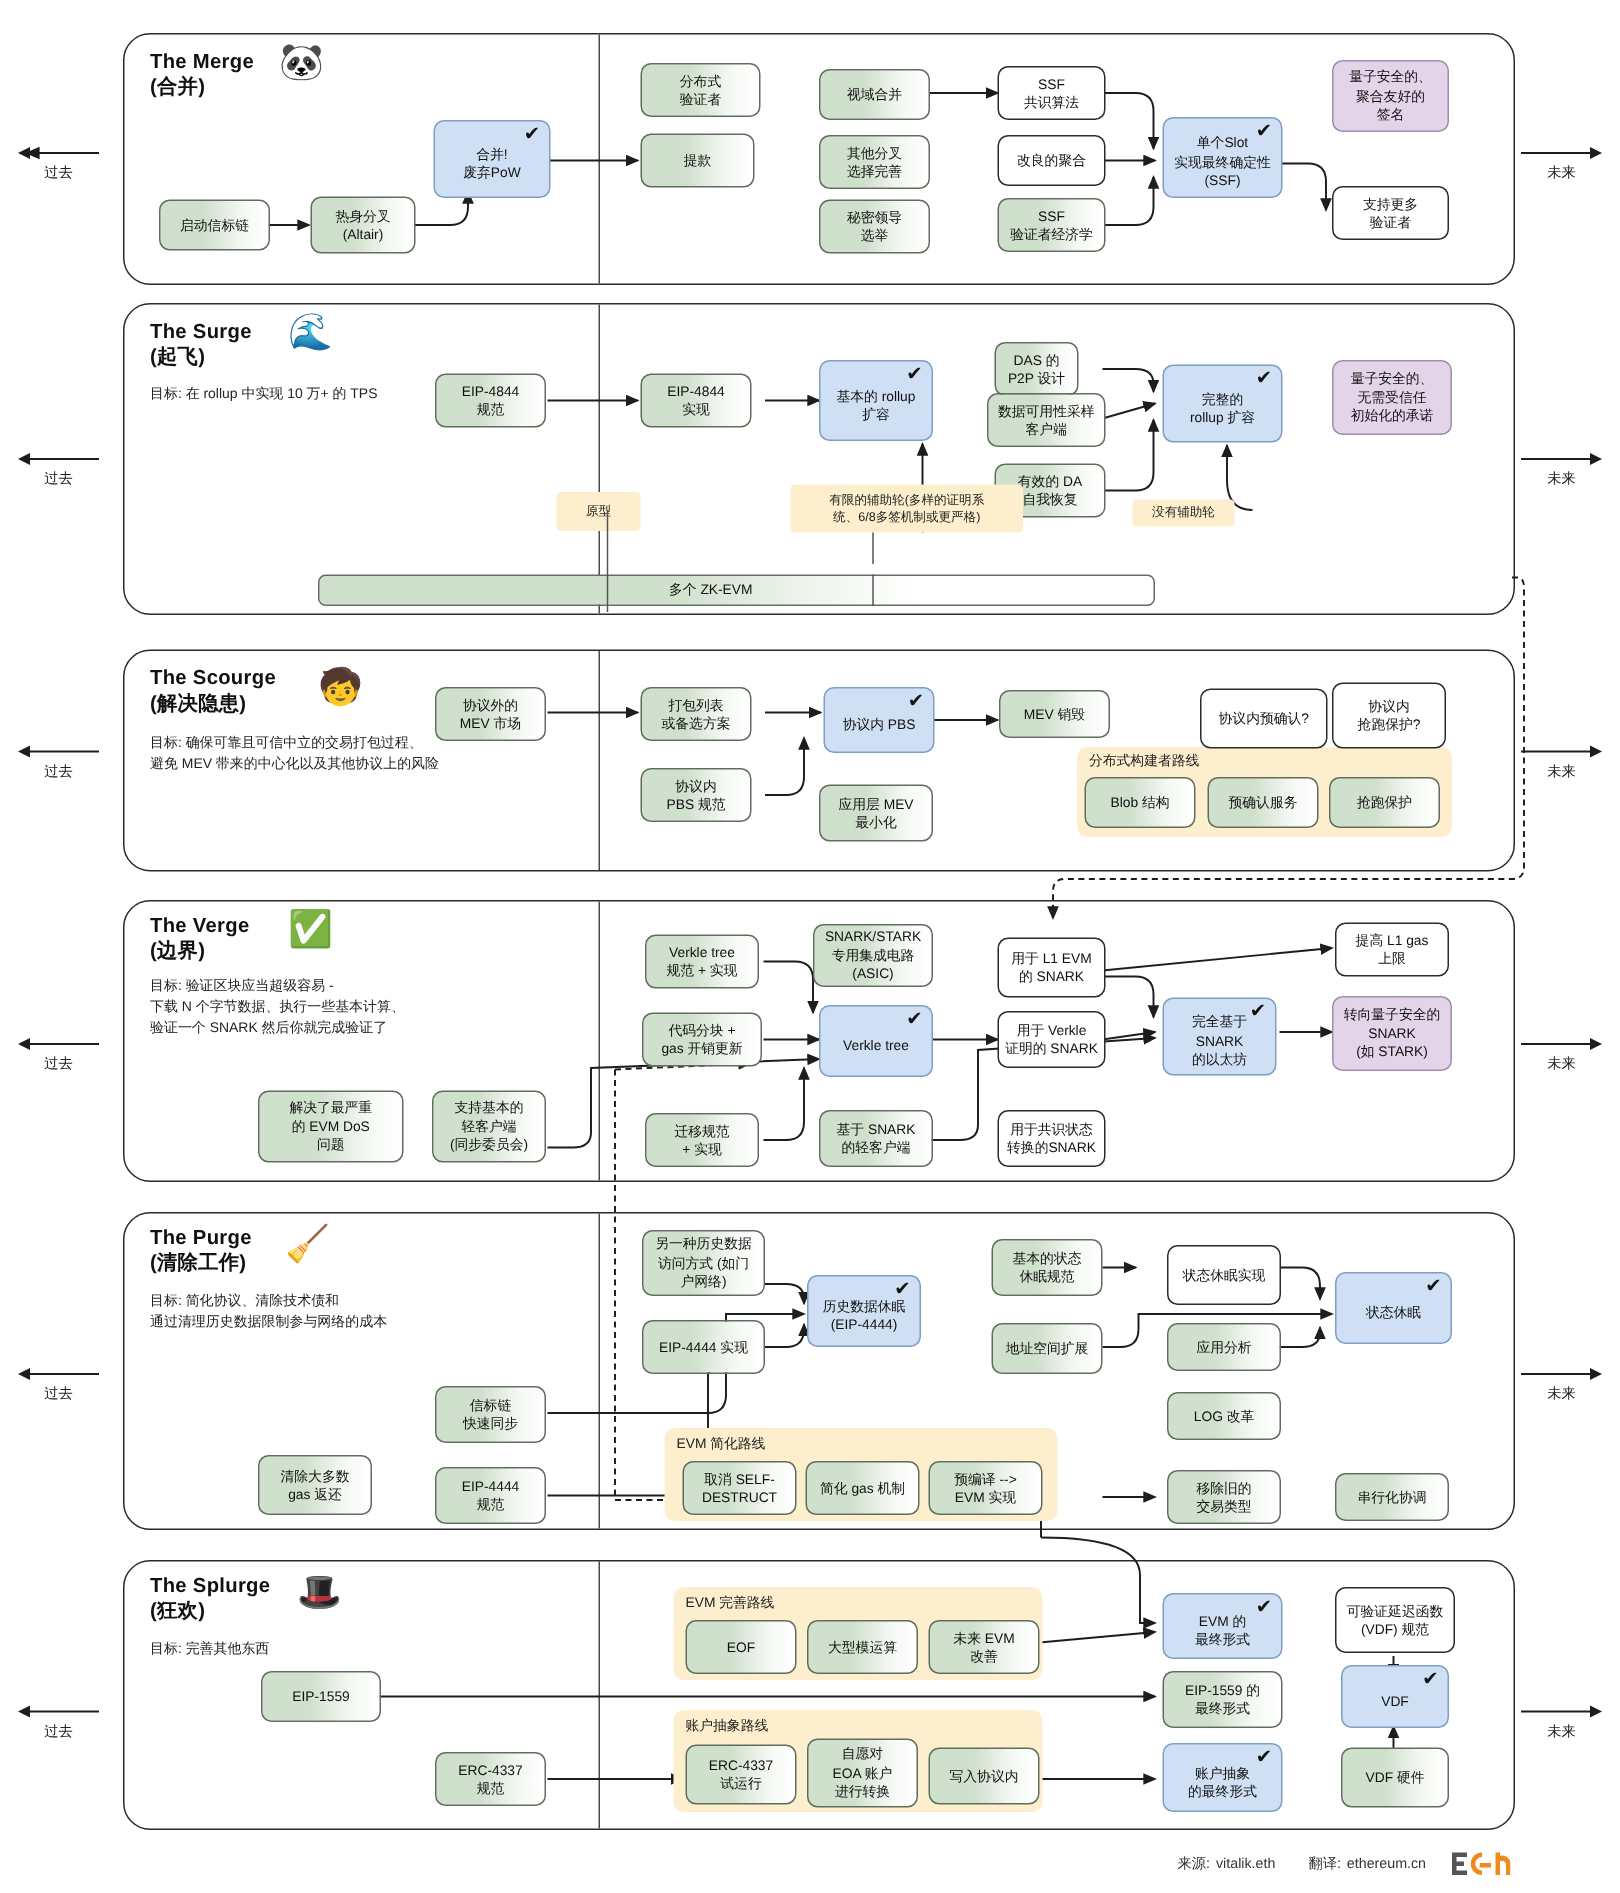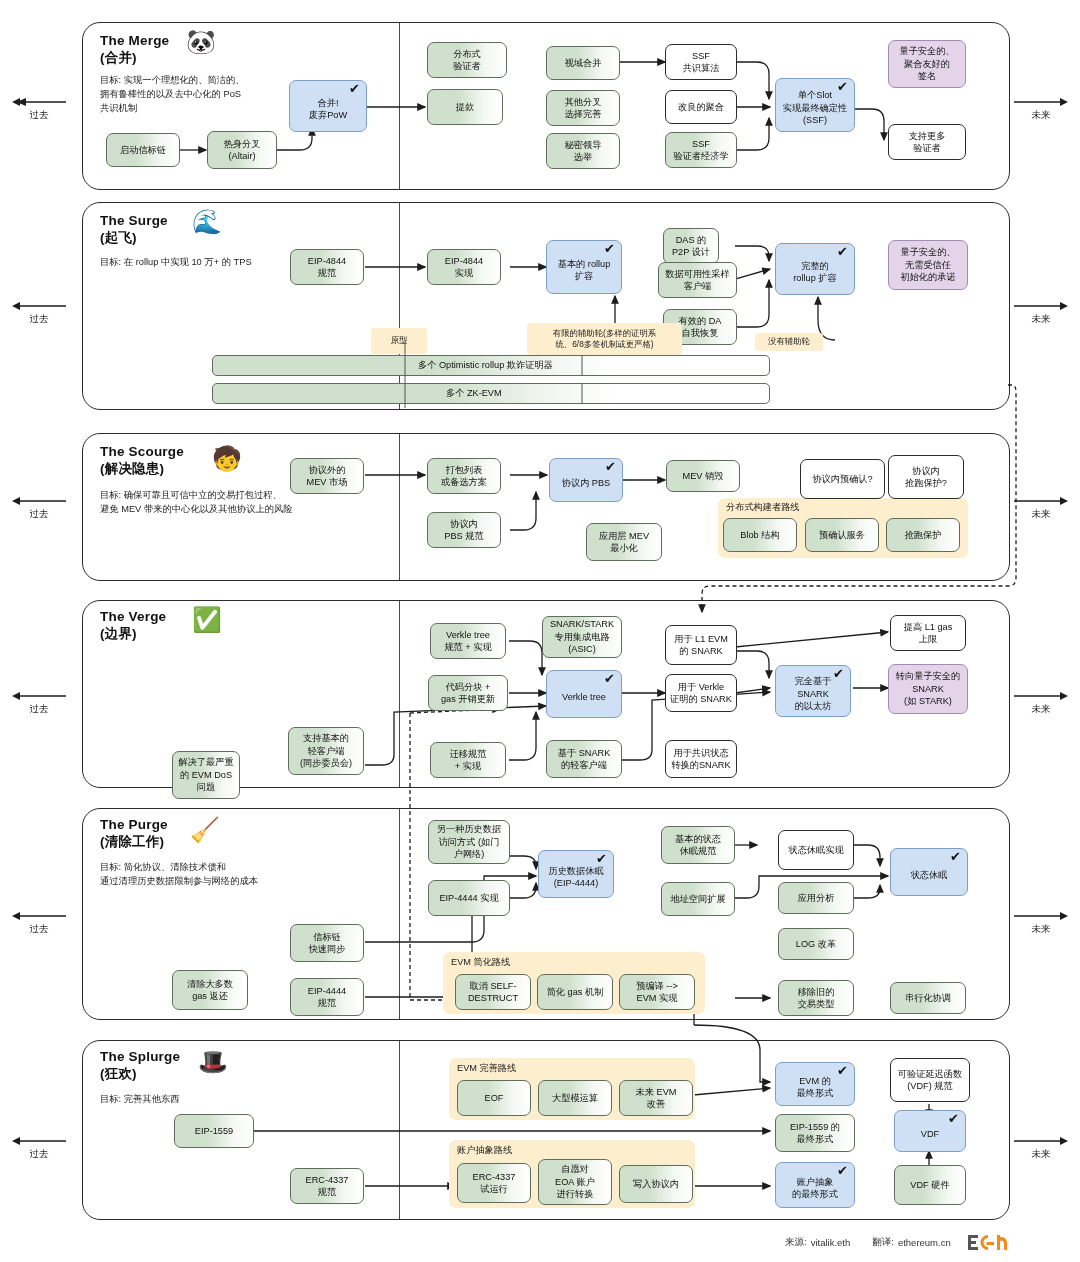--- a/index.html
+++ b/index.html
@@ -376,23 +376,20 @@
     </div>
     <div class="lbl">未来</div>
   </div>
 
   <div class="section" style="left:82px; top:22px; width:928px; height:168px;">
     <div class="divider" style="left:316px;"></div>
   </div>
   <div class="sec-title" style="left:100px; top:32px;">The Merge
 (合并)</div>
   <div class="sec-emoji" style="left:186px; top:30px;">🐼</div>
-  <div class="sec-goal" style="left:100px; top:73px; width:200px;">目标: 实现一个理想化的、简洁的、
-拥有鲁棒性的以及去中心化的 PoS
-共识机制</div>
 
   <div class="node green" style="left:106px; top:133px; width:74px; height:34px;"><span>启动信标链</span></div>
   <div class="node green" style="left:207px; top:131px; width:70px; height:38px;"><span>热身分叉
 (Altair)</span></div>
   <div class="node blue haschk" style="left:289px; top:80px; width:78px; height:52px;"><span class="chk">✔</span><span>合并!
 废弃PoW</span></div>
 
   <div class="node green" style="left:427px; top:42px; width:80px; height:36px;text-align:right;"><span>分布式
 验证者</span></div>
   <div class="node green" style="left:427px; top:89px; width:76px; height:36px;"><span>提款</span></div>
@@ -444,23 +441,20 @@
 rollup 扩容</span></div>
   <div class="node purple" style="left:888px; top:240px; width:80px; height:50px;"><span>量子安全的、
 无需受信任
 初始化的承诺</span></div>
 
   <div class="tagbox" style="left:371px; top:328px; width:56px; height:26px;"><span>原型</span></div>
   <div class="tagbox" style="left:527px; top:323px; width:155px; height:32px;"><span>有限的辅助轮(多样的证明系
 统、6/8多签机制或更严格)</span></div>
   <div class="tagbox" style="left:755px; top:333px; width:68px; height:18px;"><span>没有辅助轮</span></div>
 
-  <div class="longbar" style="left:212px; top:355px; width:558px; height:21px;">
-    <span style="left:205px;">多个 Optimistic rollup 欺诈证明器</span>
-  </div>
   <div class="longbar" style="left:212px; top:383px; width:558px; height:21px;">
     <span style="left:233px;">多个 ZK-EVM</span>
   </div>
 
   <svg class="wires" style="z-index:6;" viewBox="0 0 1080 1262">
     <line x1="405" y1="340" x2="405" y2="408" stroke="#555" stroke-width="1"></line>
     <line x1="582" y1="355" x2="582" y2="376" stroke="#555" stroke-width="1"></line>
     <line x1="582" y1="383" x2="582" y2="404" stroke="#555" stroke-width="1"></line>
   </svg>
 
@@ -473,42 +467,45 @@
   <div class="sec-goal" style="left:100px; top:488px; width:250px;">目标: 确保可靠且可信中立的交易打包过程、
 避免 MEV 带来的中心化以及其他协议上的风险</div>
 
   <div class="node green" style="left:290px; top:458px; width:74px; height:36px;"><span>协议外的
 MEV 市场</span></div>
   <div class="node green" style="left:427px; top:458px; width:74px; height:36px;"><span>打包列表
 或备选方案</span></div>
   <div class="node green" style="left:427px; top:512px; width:74px; height:36px;"><span>协议内
 PBS 规范</span></div>
   <div class="node blue haschk" style="left:549px; top:458px; width:74px; height:44px;"><span class="chk">✔</span><span>协议内 PBS</span></div>
-  <div class="node green" style="left:546px; top:523px; width:76px; height:38px;margin-left:40px;"><span>应用层 MEV
+  <div class="node green" style="left:546px; top:523px; width:76px; height:38px;"><span>应用层 MEV
 最小化</span></div>
   <div class="node green" style="left:666px; top:460px; width:74px; height:32px;"><span>MEV 销毁</span></div>
 
   <div class="node plain" style="left:800px; top:459px; width:85px; height:40px;"><span>协议内预确认?</span></div>
   <div class="node plain" style="left:888px; top:455px; width:76px; height:44px;"><span>协议内
 抢跑保护?</span></div>
 
   <div class="panel" style="left:718px; top:498px; width:250px; height:60px;"></div>
   <div class="panel-label" style="left:726px; top:501px;">分布式构建者路线</div>
   <div class="node green" style="left:723px; top:518px; width:74px; height:34px;"><span>Blob 结构</span></div>
   <div class="node green" style="left:805px; top:518px; width:74px; height:34px;"><span>预确认服务</span></div>
   <div class="node green" style="left:886px; top:518px; width:74px; height:34px;"><span>抢跑保护</span></div>
 
   <div class="section" style="left:82px; top:600px; width:928px; height:188px;">
     <div class="divider" style="left:316px;"></div>
   </div>
   <div class="sec-title" style="left:100px; top:608px;">The Verge
 (边界)</div>
   <div class="sec-emoji" style="left:192px; top:608px;">✅</div>
-
-  <div class="node green" style="left:172px; top:751px; width:68px; height:48px;"><span>解决了最严重
+  <div class="sec-goal" style="left:100px; top:650px; width:250px;">目标: 验证区块应当超级容易 -
+下载 N 个字节数据、执行一些基本计算、
+验证一个 SNARK 然后你就完成验证了</div>
+
+  <div class="node green" style="left:172px; top:727px; width:97px; height:48px;"><span>解决了最严重
 的 EVM DoS
 问题</span></div>
   <div class="node green" style="left:288px; top:727px; width:76px; height:48px;"><span>支持基本的
 轻客户端
 (同步委员会)</span></div>
 
   <div class="node green" style="left:430px; top:623px; width:76px; height:36px;"><span>Verkle tree
 规范 + 实现</span></div>
   <div class="node green" style="left:428px; top:675px; width:80px; height:36px;"><span>代码分块 +
 gas 开销更新</span></div>

